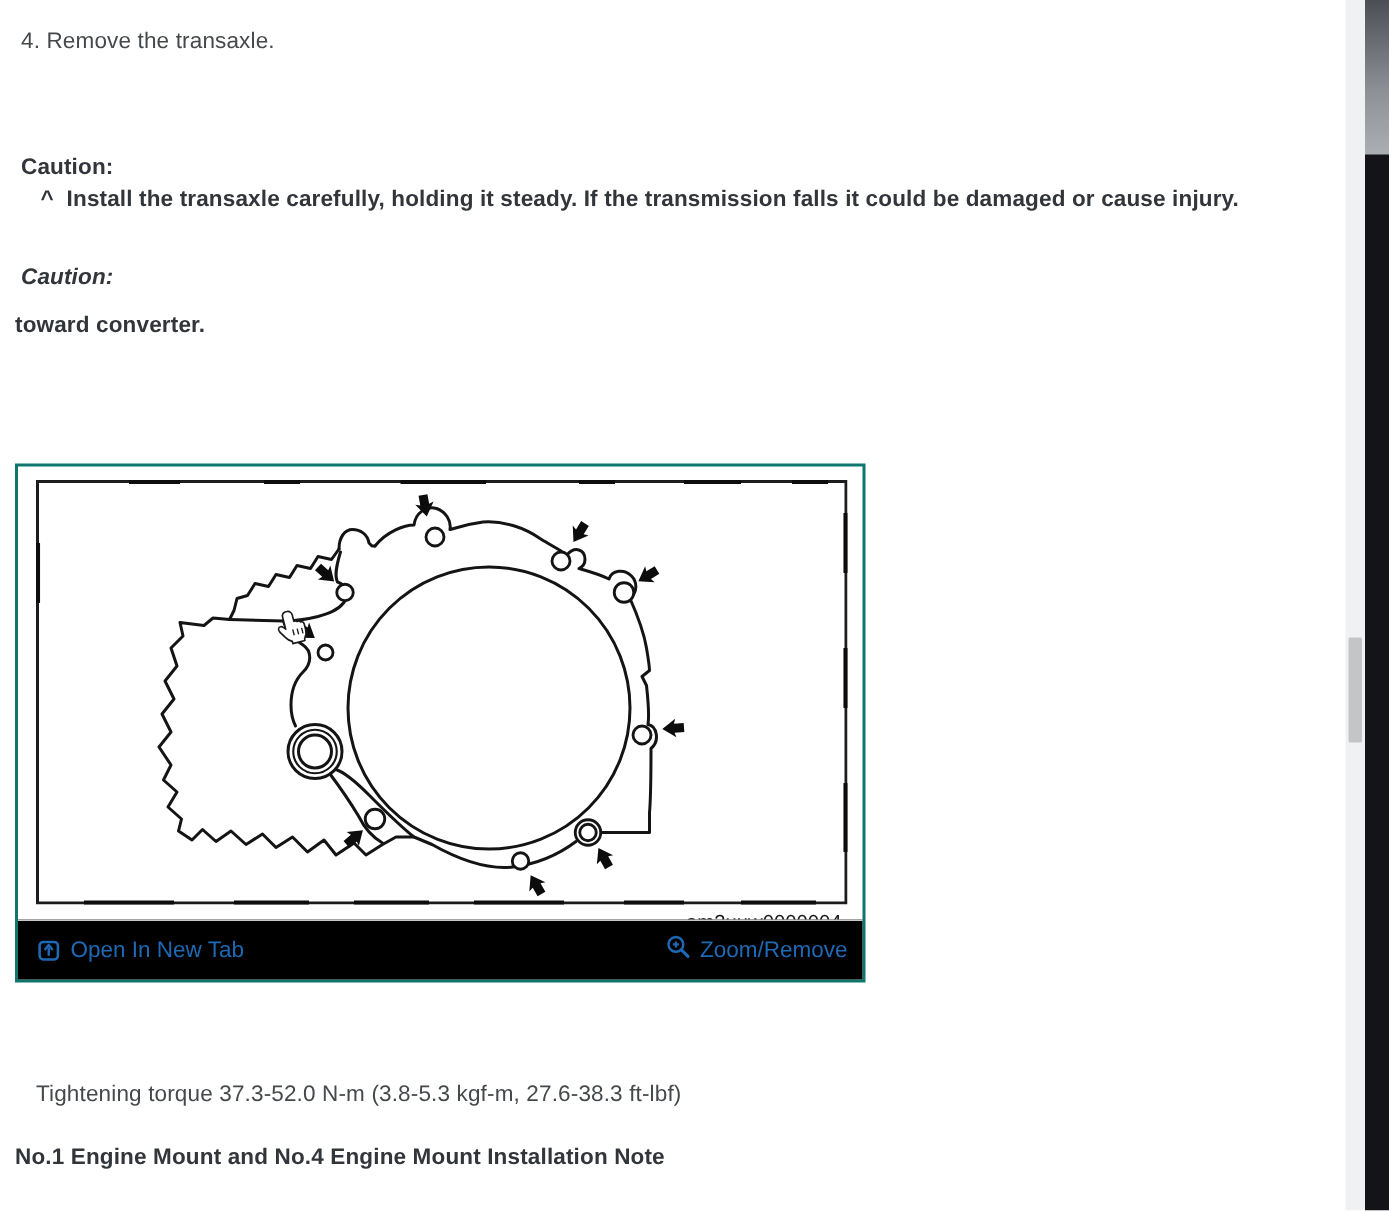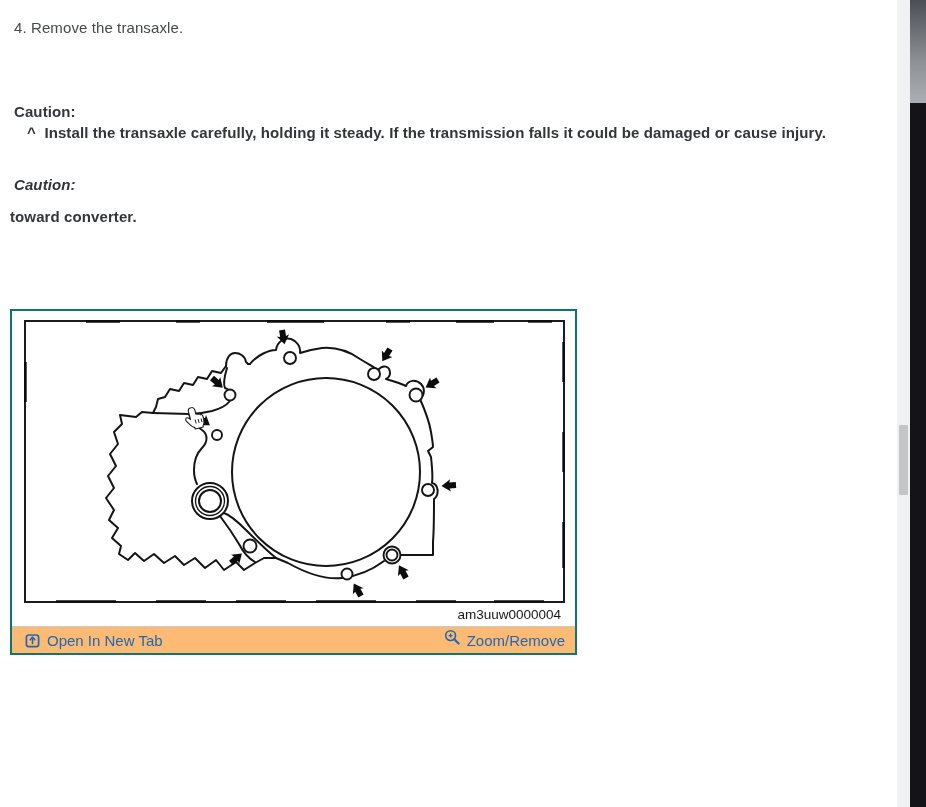--- a/index.html
+++ b/index.html
@@ -11,21 +11,21 @@
   .t { position:absolute; font-size:15px; color:#45494c; white-space:pre-wrap;
        letter-spacing:0.1px; line-height:17px; }
   .b { font-weight:bold; color:#323539; }
 
   
   .figure-box { position:absolute; left:10px; top:309px; width:567px; height:346px;
                 background:#fff; border:2px solid #0f766e; }
   .diagram-wrap { position:absolute; left:12px; top:9px; width:541px; height:283px; cursor:pointer; }
   .fig-caption { position:absolute; right:14px; top:296px; font-size:13.5px; color:#17181a;
                  font-family:"Liberation Sans",sans-serif; }
-  .fig-bar { position:absolute; left:0; right:0; bottom:0; height:27px; background:#fdba74;
+  .fig-bar { position:absolute; left:0; right:0; bottom:0; height:40px; background:#000000;
              border-top:1px solid #c6cacd; display:flex; align-items:center;
              justify-content:space-between; padding:0 10px 0 13px; }
   .fig-link { display:flex; align-items:center; gap:7px; color:#1e69b5; font-size:15px;
               text-decoration:none; cursor:pointer; }
   .fig-link svg { display:block; }
 
   
   .scroll-track { position:absolute; left:897px; top:0; width:13px; height:807px;
                   background:#f0f1f2; }
   .scroll-thumb { position:absolute; left:2px; top:425px; width:9px; height:70px;
@@ -179,20 +179,22 @@
             <circle cx="6.6" cy="6.6" r="4.9" fill="none" stroke="#1e69b5" stroke-width="1.6"></circle>
             <path d="M6.6,4.6 L6.6,8.6 M4.6,6.6 L8.6,6.6" stroke="#1e69b5" stroke-width="1.4" fill="none"></path>
             <path d="M10.3,10.3 L14.6,14.6" stroke="#1e69b5" stroke-width="2.1" stroke-linecap="round" fill="none"></path>
           </svg>
         </span>
         <span>Zoom/Remove</span>
       </a>
     </div>
   </div>
 
+  <div class="t" style="left:24px; top:721px;">Tightening torque 37.3-52.0 N-m (3.8-5.3 kgf-m, 27.6-38.3 ft-lbf)</div>
+  <div class="t b" style="left:10px; top:763px;">No.1 Engine Mount and No.4 Engine Mount Installation Note</div>
 
   <div class="scroll-track">
     <div class="scroll-thumb"></div>
   </div>
   <div class="window-edge">
     <div class="edge-gradient"></div>
   </div>
 
 </div>
 

